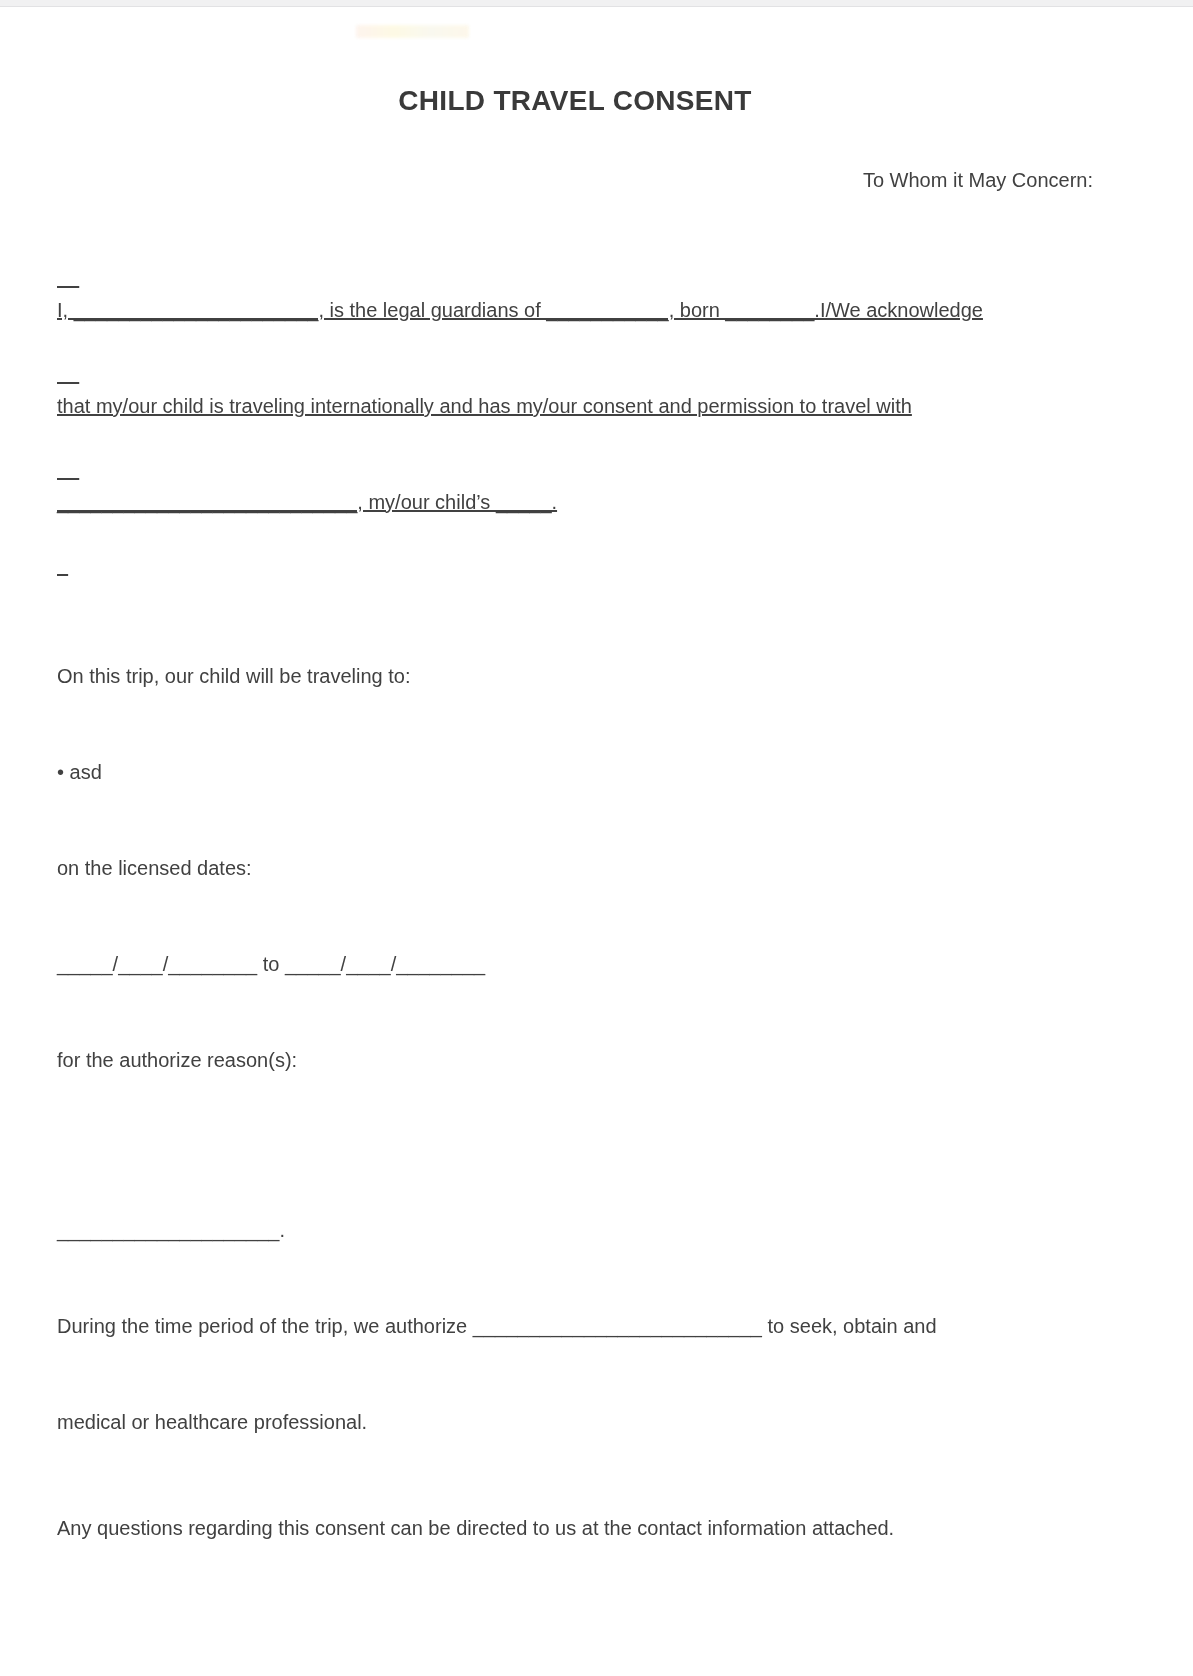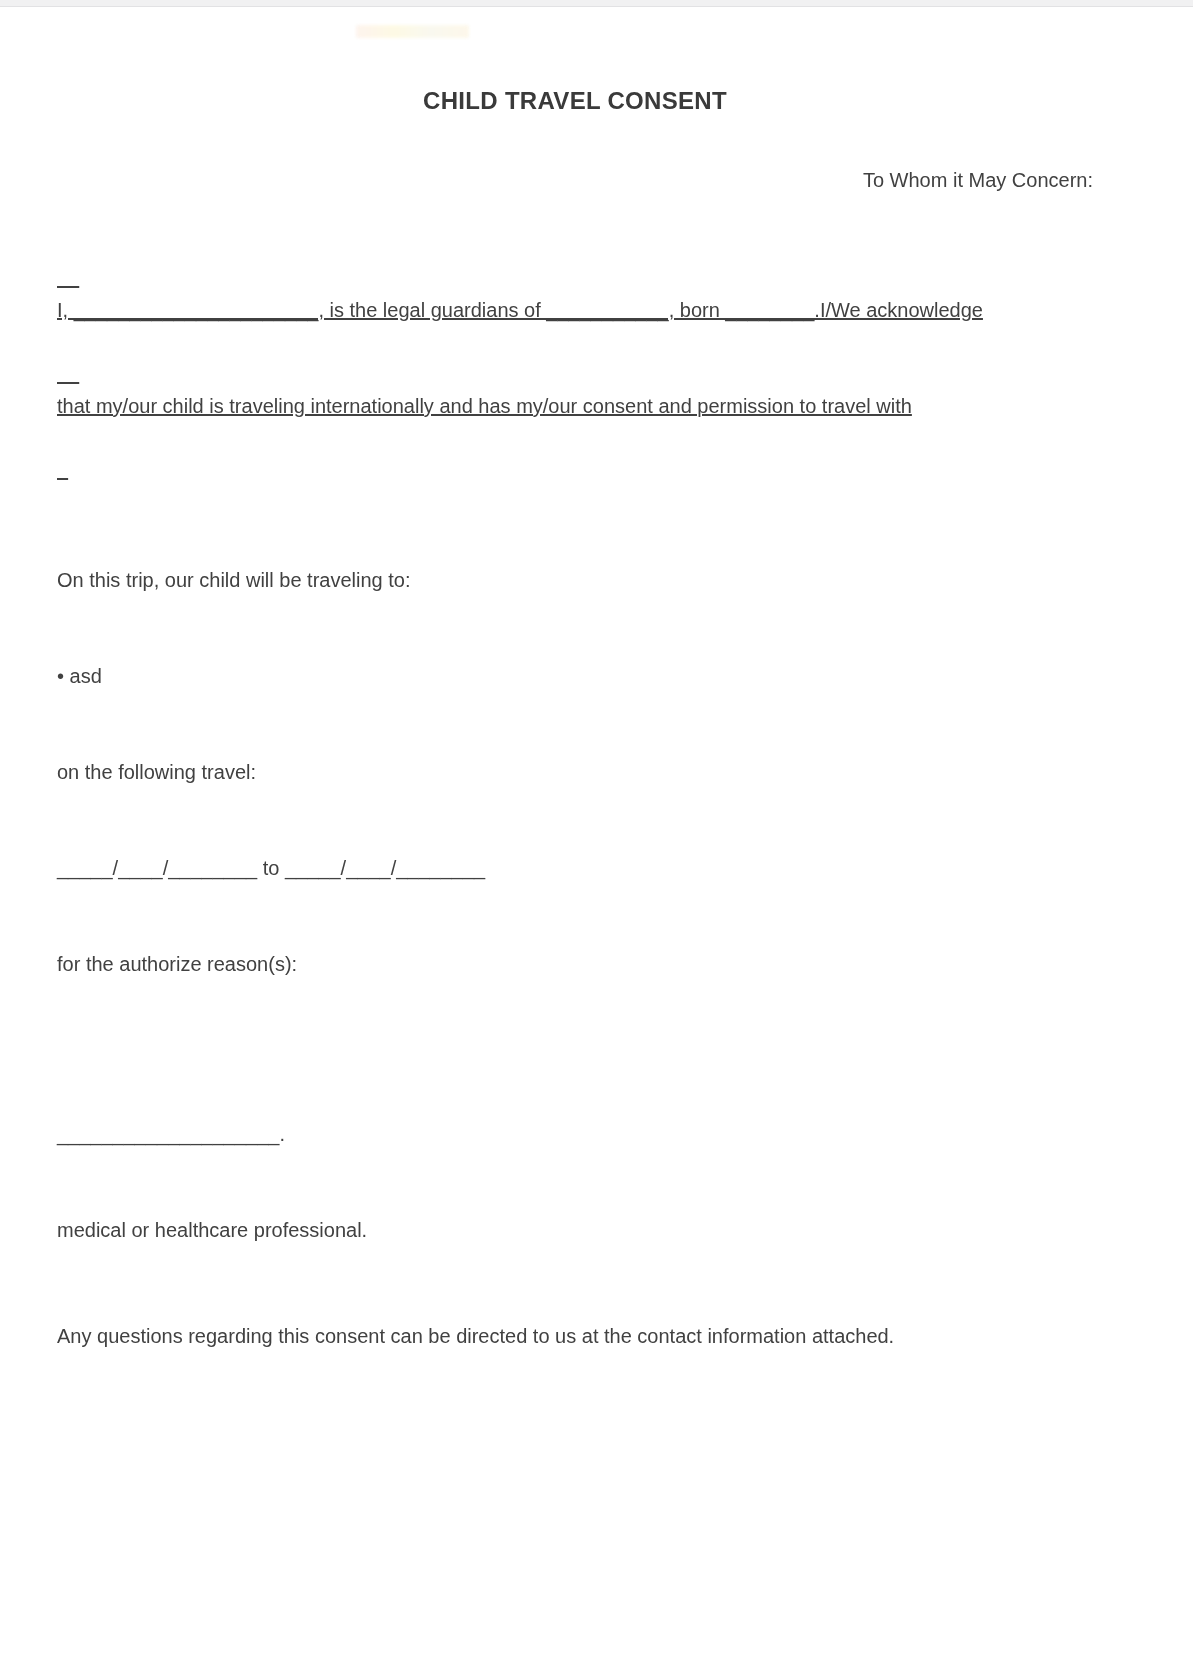--- a/index.html
+++ b/index.html
@@ -36,21 +36,21 @@
   }
   .content {
     position: absolute;
     left: 57px;
     right: 100px;
     top: 0;
   }
   .doc-title {
     margin-top: 84px;
     text-align: center;
-    font-size: 24px;
+    font-size: 28px;
     line-height: 33px;
     font-weight: bold;
     color: #3a3a3a;
     letter-spacing: 0.3px;
   }
   .block {
     margin: 0;
     line-height: 32px;
     white-space: pre-wrap;
   }
@@ -69,30 +69,32 @@
 
 <div class="content">
 
   <div class="doc-title">CHILD TRAVEL CONSENT</div>
 
   <p class="block salutation">To Whom it May Concern:</p>
 
   <div class="block intro">
     <div>I, ______________________, is the legal guardians of ___________, born ________.I/We acknowledge</div>
     <div>that my/our child is traveling internationally and has my/our consent and permission to travel with</div>
+    <div>___________________________, my/our child’s _____.</div>
   </div>
 
   <div class="block trip">
     <div>On this trip, our child will be traveling to:</div>
     <div>• asd</div>
-    <div>on the following travel:</div>
+    <div>on the licensed dates:</div>
     <div>_____/____/________ to _____/____/________</div>
     <div>for the authorize reason(s):</div>
   </div>
 
   <div class="block auth">
     <div>____________________.</div>
+    <div>During the time period of the trip, we authorize __________________________ to seek, obtain and</div>
     <div>medical or healthcare professional.</div>
   </div>
 
   <p class="block note">Any questions regarding this consent can be directed to us at the contact information attached.</p>
 
 </div>
 
 </body></html>

